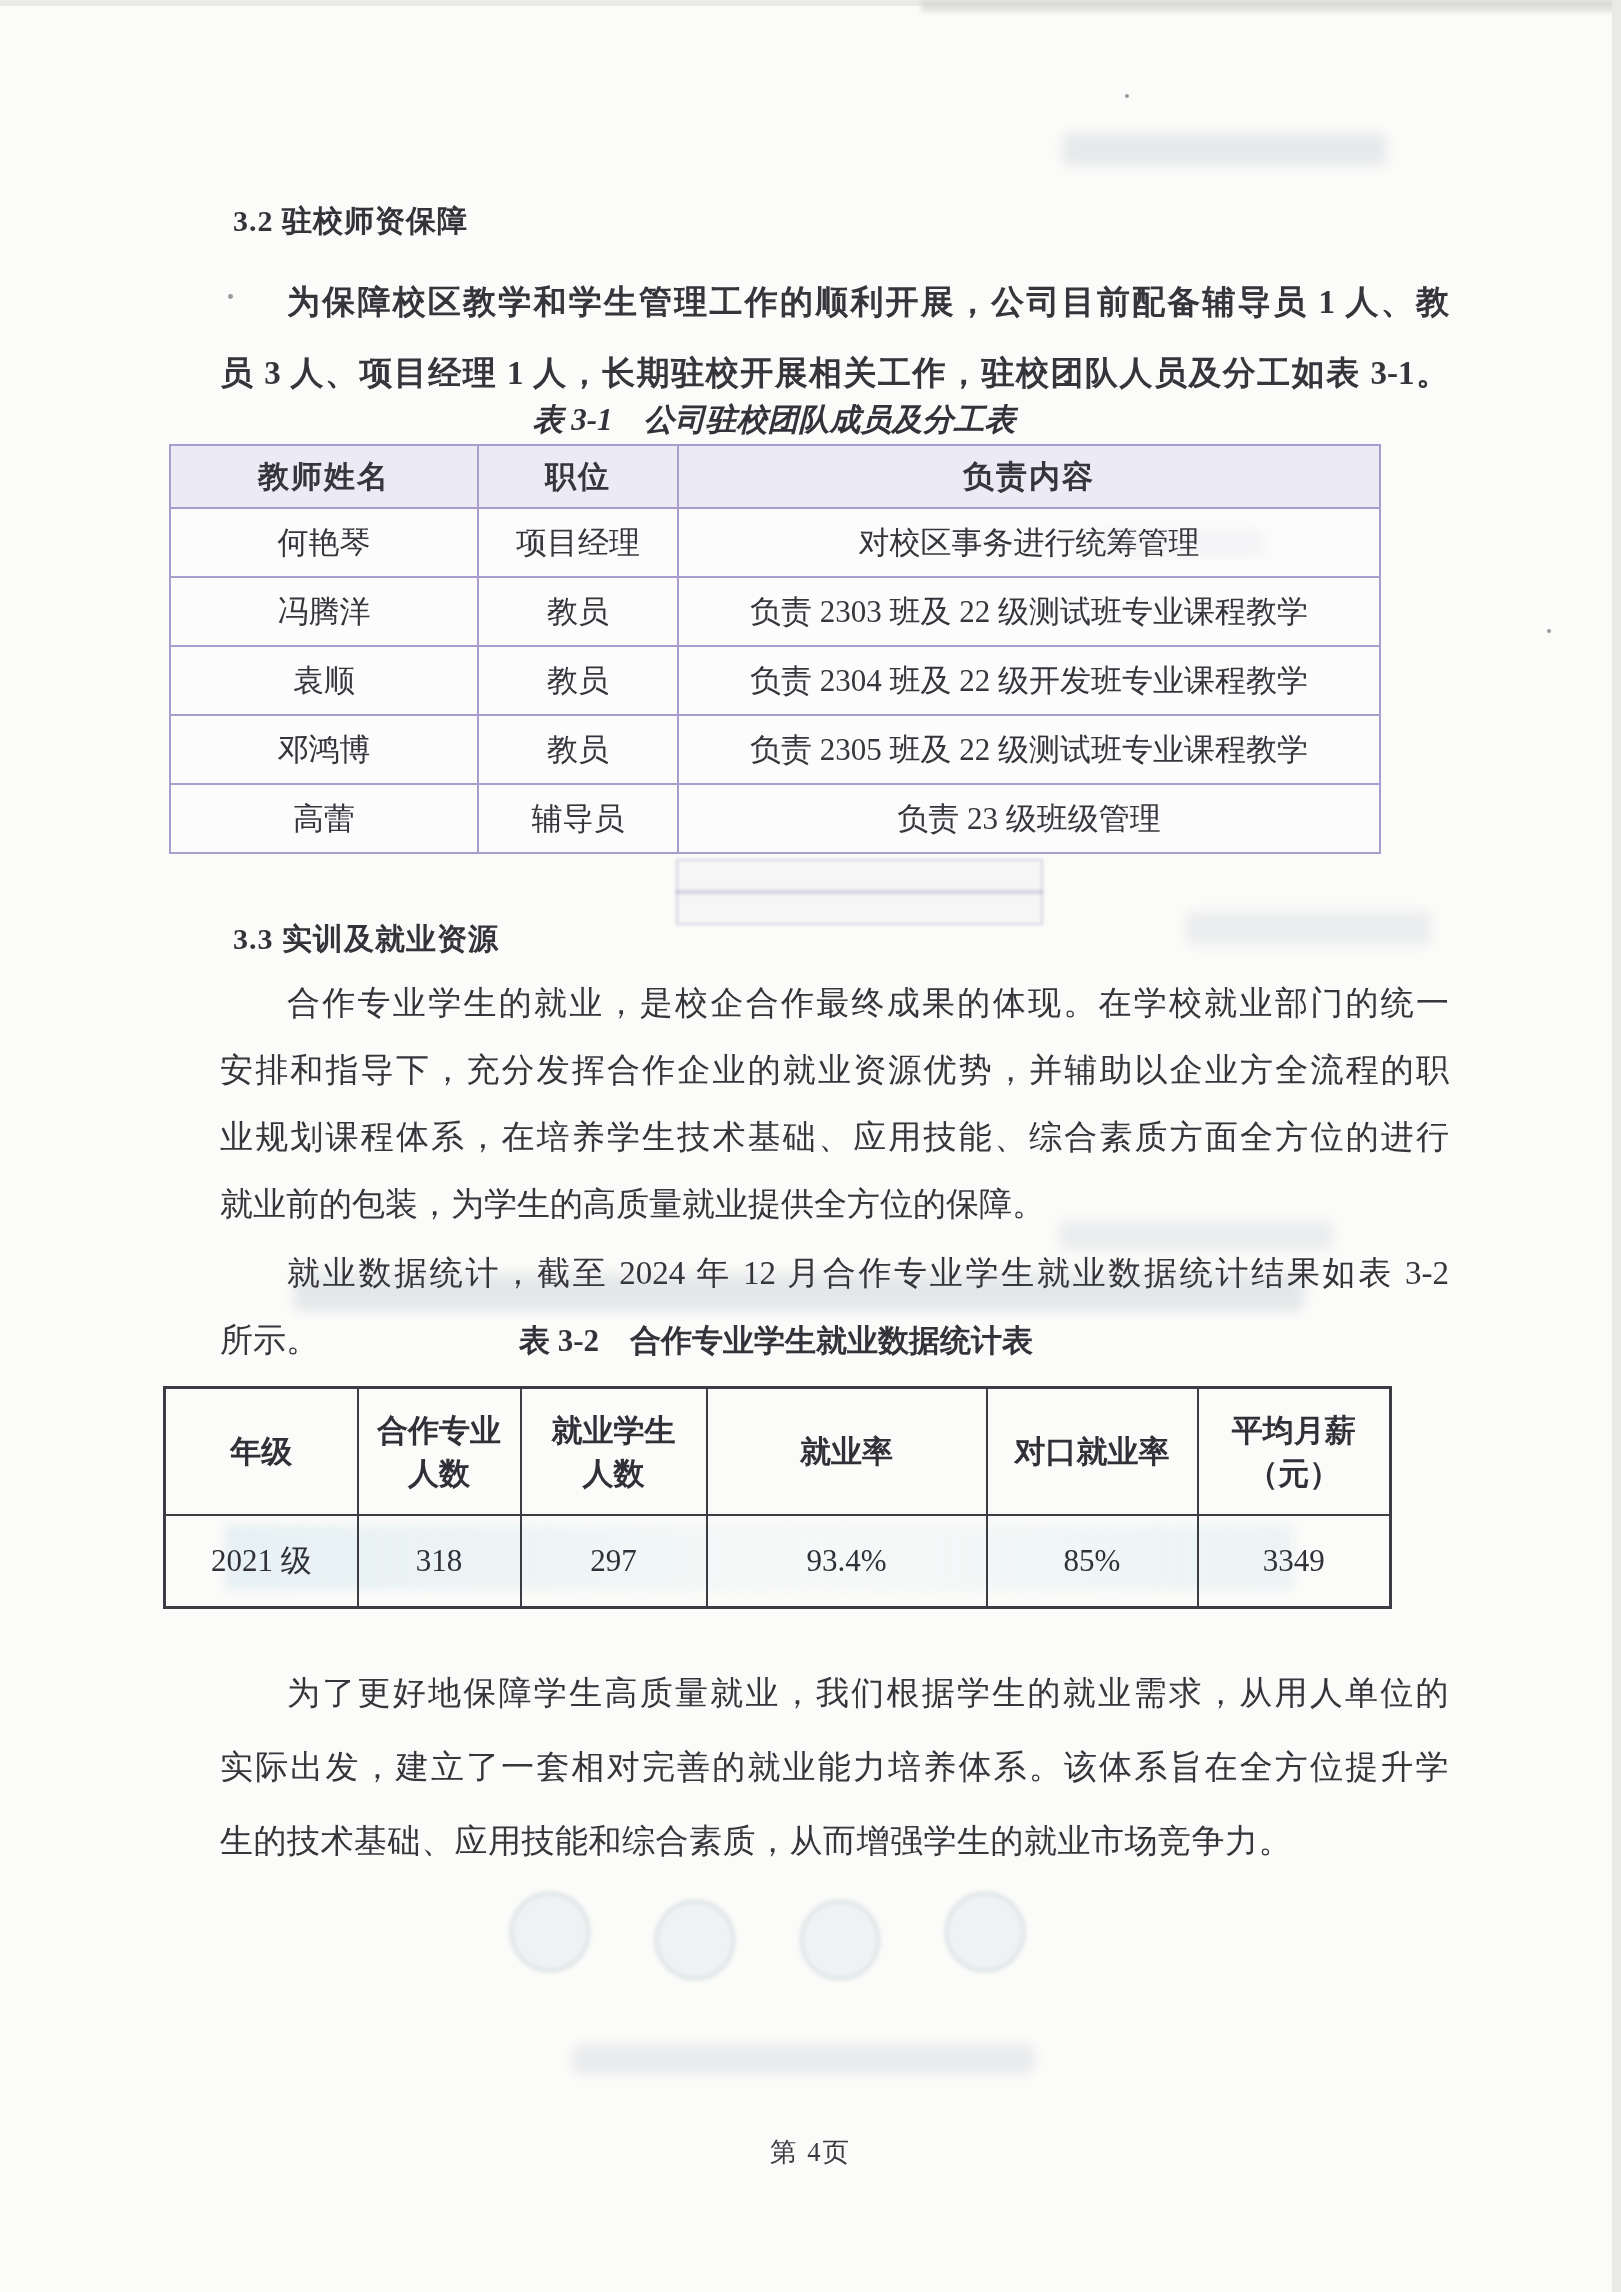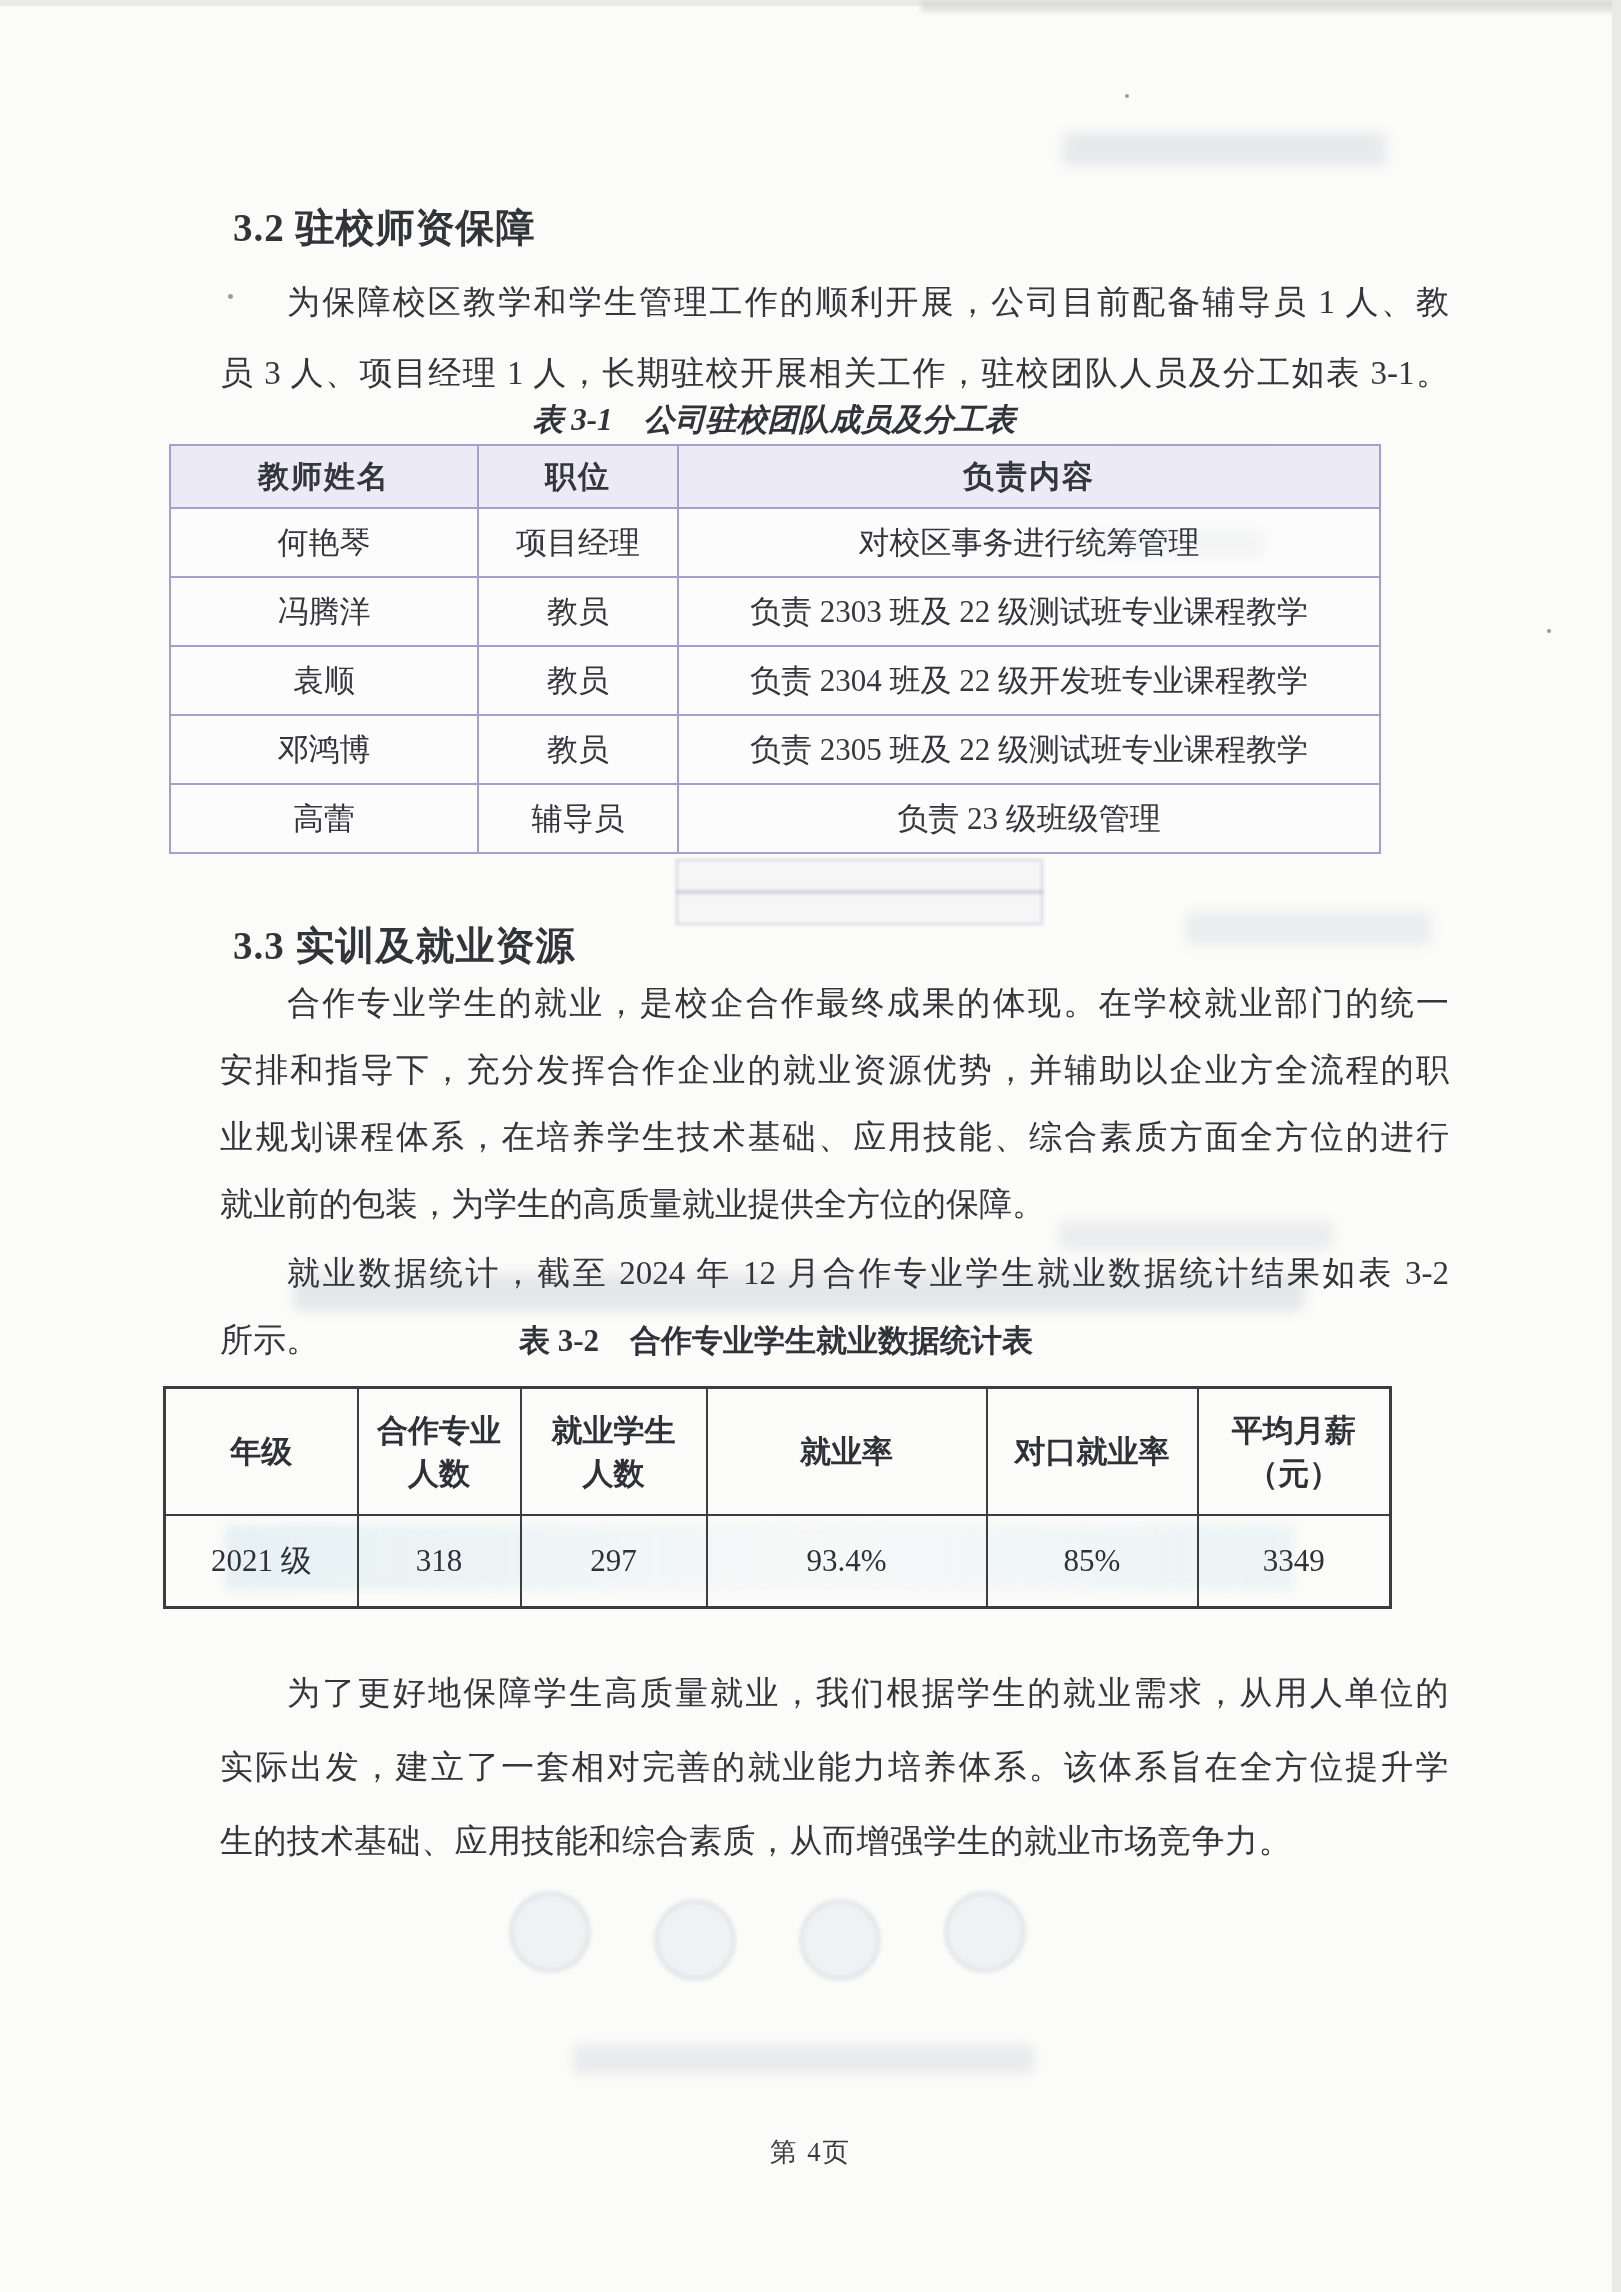--- a/index.html
+++ b/index.html
@@ -9,21 +9,21 @@
     font-family:"Liberation Serif","DejaVu Serif",serif;
     color:#35353c;
   }
   .page{
     position:relative;width:1621px;height:2293px;
     background:#fbfbf9;overflow:hidden;
   }
   
   .heading{
     position:absolute;left:233px;
-    font-size:39px;font-weight:700;letter-spacing:1px;
+    font-size:30px;font-weight:700;letter-spacing:1px;
     color:#33333a;white-space:nowrap;z-index:2;
   }
   .para{position:absolute;left:220px;width:1229px;z-index:2;}
   .pline{
     font-size:33px;color:#35353c;
     overflow:hidden;white-space:normal;
     text-align:justify;
   }
   .p72 .pline{height:71px;line-height:71px;}
   .p68 .pline{height:67px;line-height:67px;}
@@ -107,21 +107,21 @@
   <div class="ghost gcircle" style="left:655px;top:1900px;width:76px;height:76px;"></div>
   <div class="ghost gcircle" style="left:800px;top:1900px;width:76px;height:76px;"></div>
   <div class="ghost gcircle" style="left:945px;top:1892px;width:76px;height:76px;"></div>
   <div class="ghost gblob" style="left:573px;top:2045px;width:461px;height:29px;opacity:.16;"></div>
   <div class="speck" style="left:228px;top:294px;width:4.9px;height:4.9px;"></div>
   <div class="speck" style="left:1125px;top:94px;width:3.9px;height:3.9px;"></div>
   <div class="speck" style="left:1547px;top:629px;width:3.9px;height:3.9px;"></div>
 
   <div class="heading" style="top:201px;">3.2 驻校师资保障</div>
 
-  <div class="para p72" style="top:267px;">
+  <div class="para p72" style="top:267px;font-weight:bold;">
     <div class="pline ind j">为保障校区教学和学生管理工作的顺利开展，公司目前配备辅导员 1 人、教</div>
     <div class="pline j">员 3 人、项目经理 1 人，长期驻校开展相关工作，驻校团队人员及分工如表 3-1。</div>
   </div>
 
   <div class="tcaption" style="left:169px;top:398px;width:1210px;font-style:italic;">表 3-1　公司驻校团队成员及分工表</div>
 
   <table class="table1">
     <colgroup>
         <col style="width:308px">
         <col style="width:200px">

